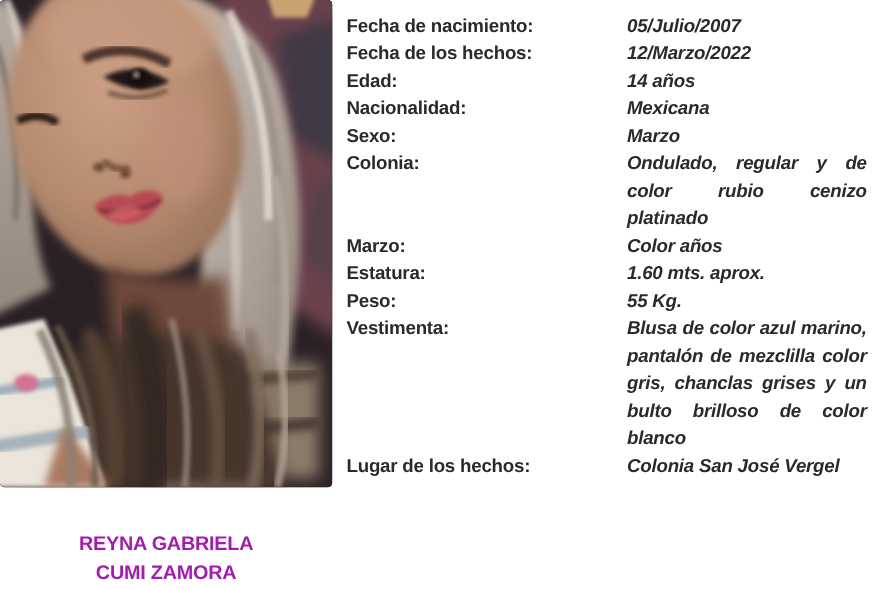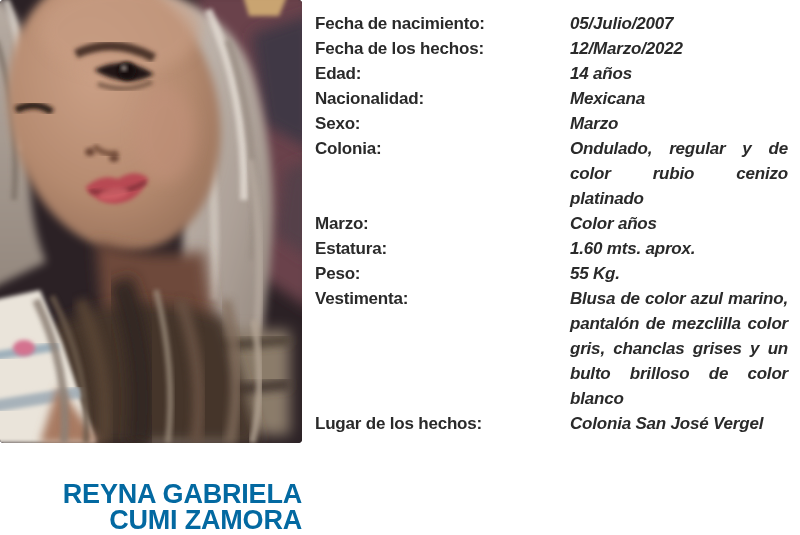--- a/index.html
+++ b/index.html
@@ -10,24 +10,24 @@
     font-family:"Liberation Sans","DejaVu Sans",sans-serif;
     overflow:hidden;
   }
   .photo{
     position:absolute;left:0;top:0;width:302px;height:443px;
     border-radius:4px;overflow:hidden;background:#2b2125;
   }
   .photo svg{display:block;}
   .person-name{
     position:absolute;left:0;top:481px;width:302px;
-    text-align:right;
-    color:#0369a1;
+    text-align:center;
+    color:#a21caf;
     font-weight:800;
-    font-size:27px;
+    font-size:18px;
     line-height:26px;
     letter-spacing:-0.2px;
   }
   .info{
     position:absolute;left:315px;top:11px;width:478px;
     color:#2a2a2a;
     font-size:17px;
     line-height:25px;
     font-weight:700;
     letter-spacing:-0.2px;

